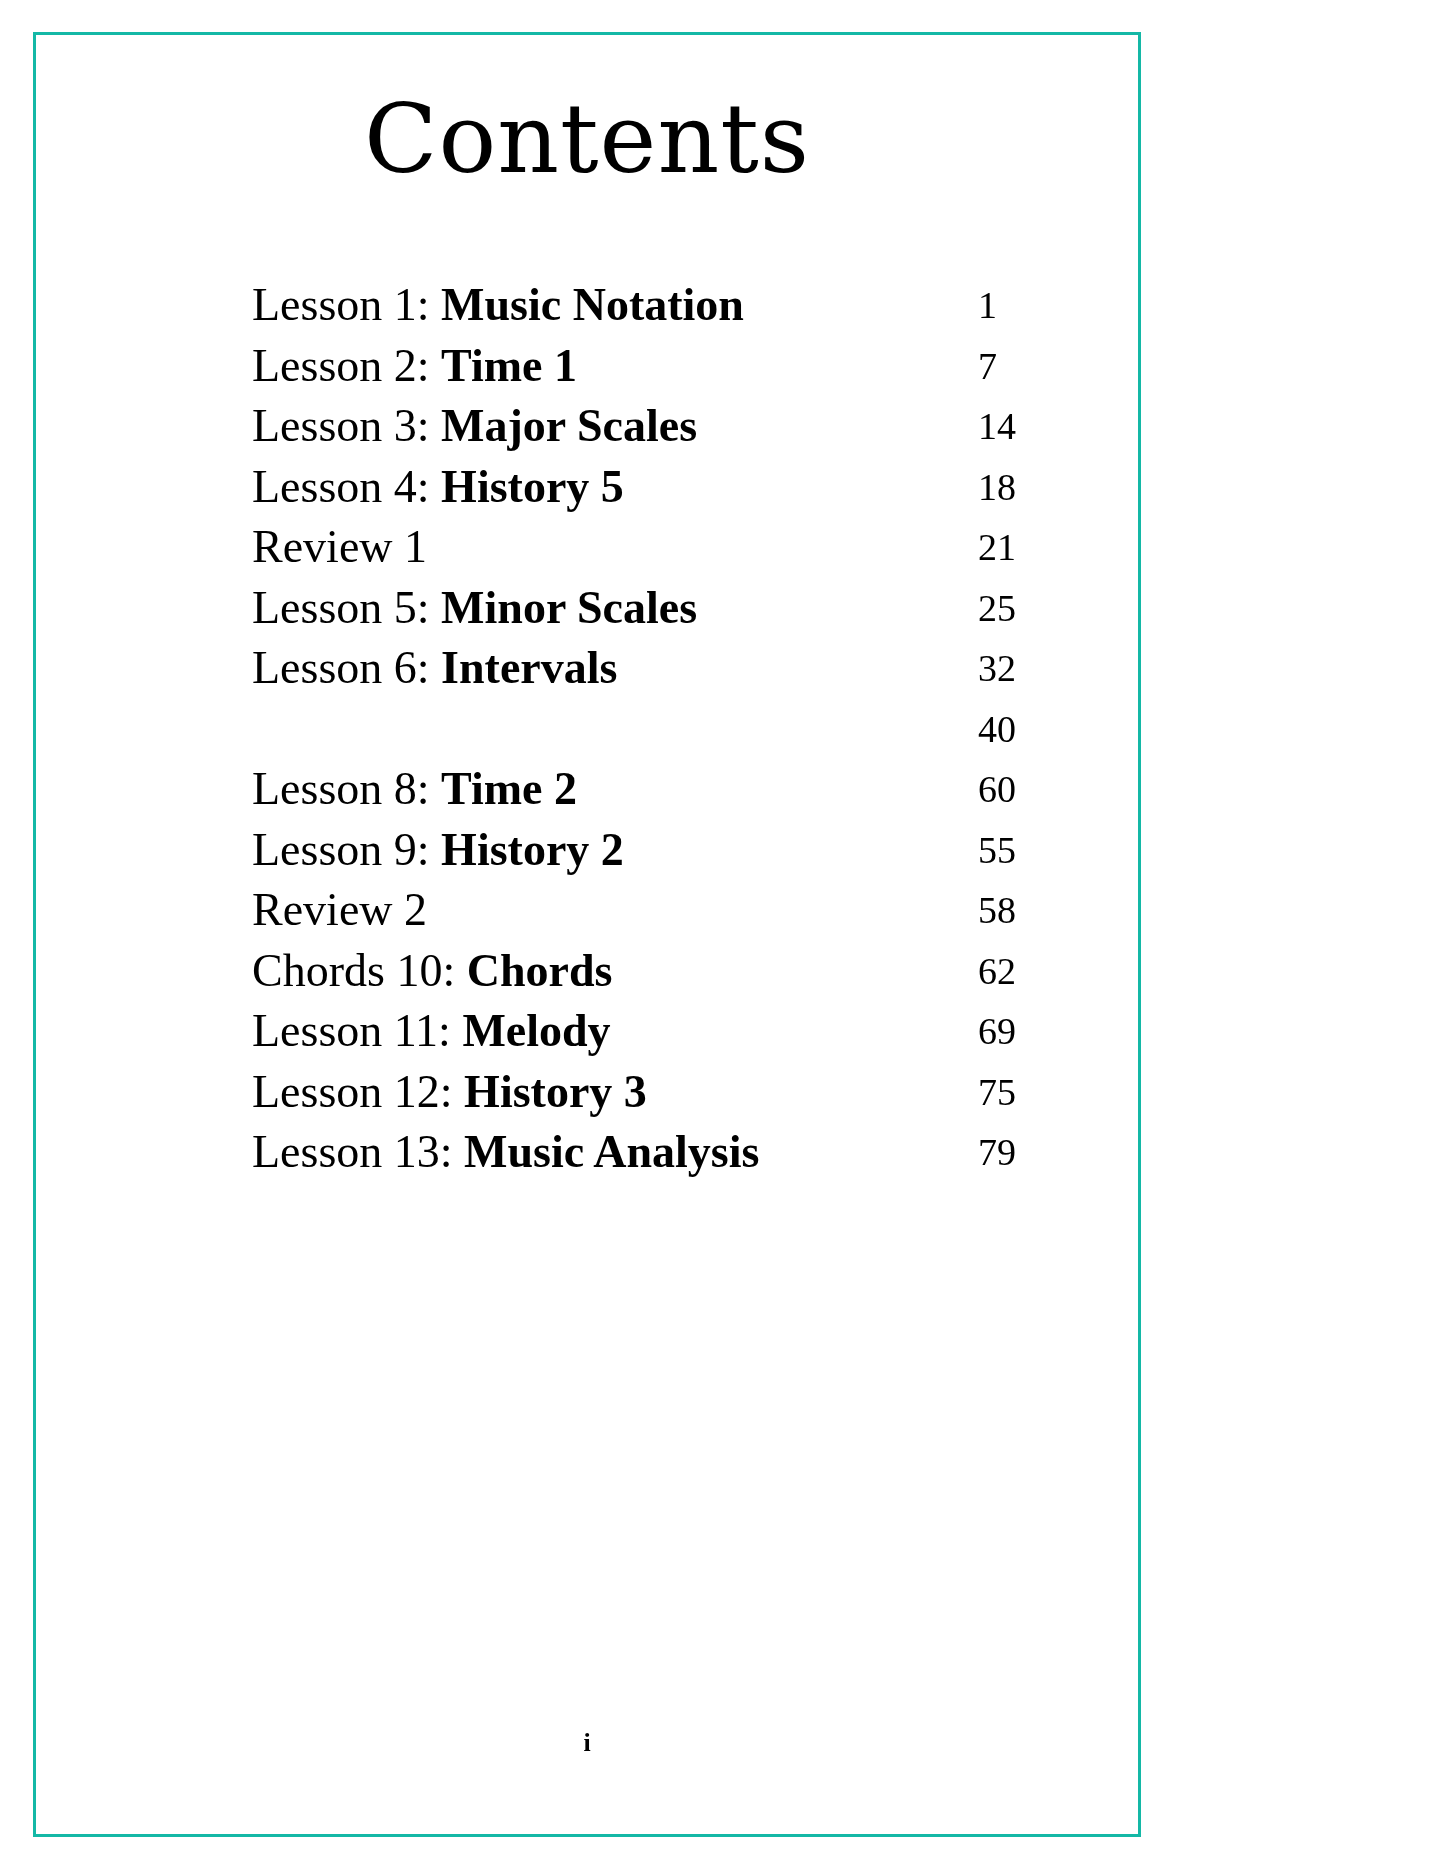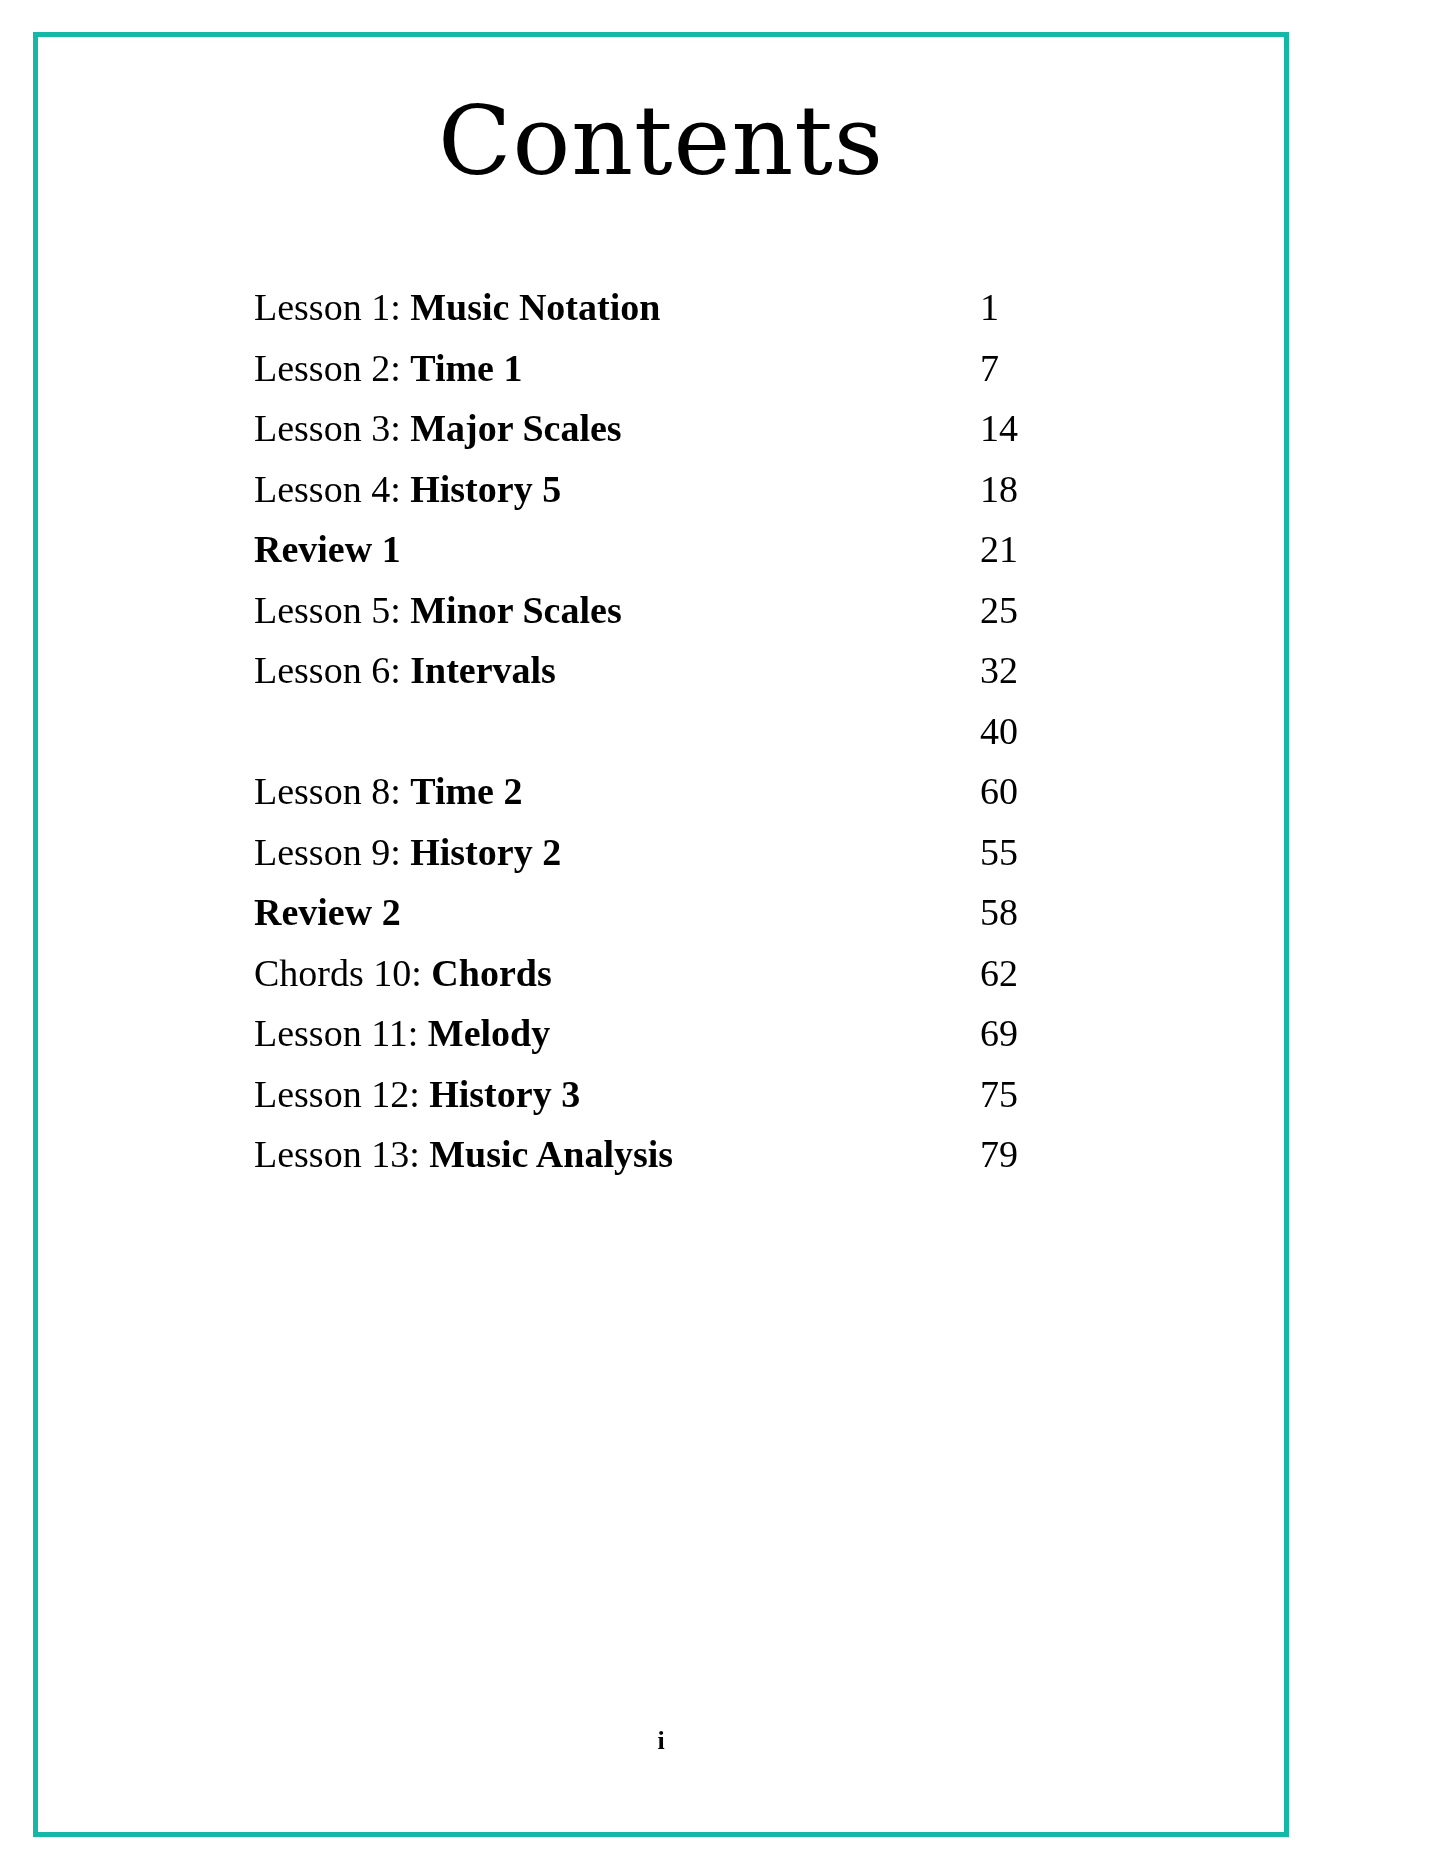--- a/index.html
+++ b/index.html
@@ -14,23 +14,23 @@
     color: #000000;
     position: relative;
     overflow: hidden;
   }
 
   
   .page-frame {
     position: absolute;
     left: 33px;
     top: 32px;
-    width: 1256px;
+    width: 1108px;
     height: 1805px;
-    border: 5px solid #14b8a6;
+    border: 3px solid #14b8a6;
     box-sizing: border-box;
     background: #ffffff;
   }
 
   .page-inner {
     position: relative;
     width: 100%;
     height: 100%;
   }
 
@@ -61,35 +61,35 @@
     position: relative;
     height: 60.5px;
     line-height: 60.5px;
     white-space: nowrap;
   }
 
   .toc-label {
     position: absolute;
     left: 216px;
     top: 0;
-    font-size: 38px;
+    font-size: 46px;
     line-height: 60.5px;
     white-space: nowrap;
   }
 
   .toc-prefix {
     font-weight: 400;
   }
 
   .toc-title {
     font-weight: 700;
   }
 
   .toc-title.plain {
-    font-weight: 700;
+    font-weight: 400;
   }
 
   .toc-page {
     position: absolute;
     left: 942px;
     top: 0;
     font-size: 38px;
     line-height: 60.5px;
     font-weight: 400;
   }

